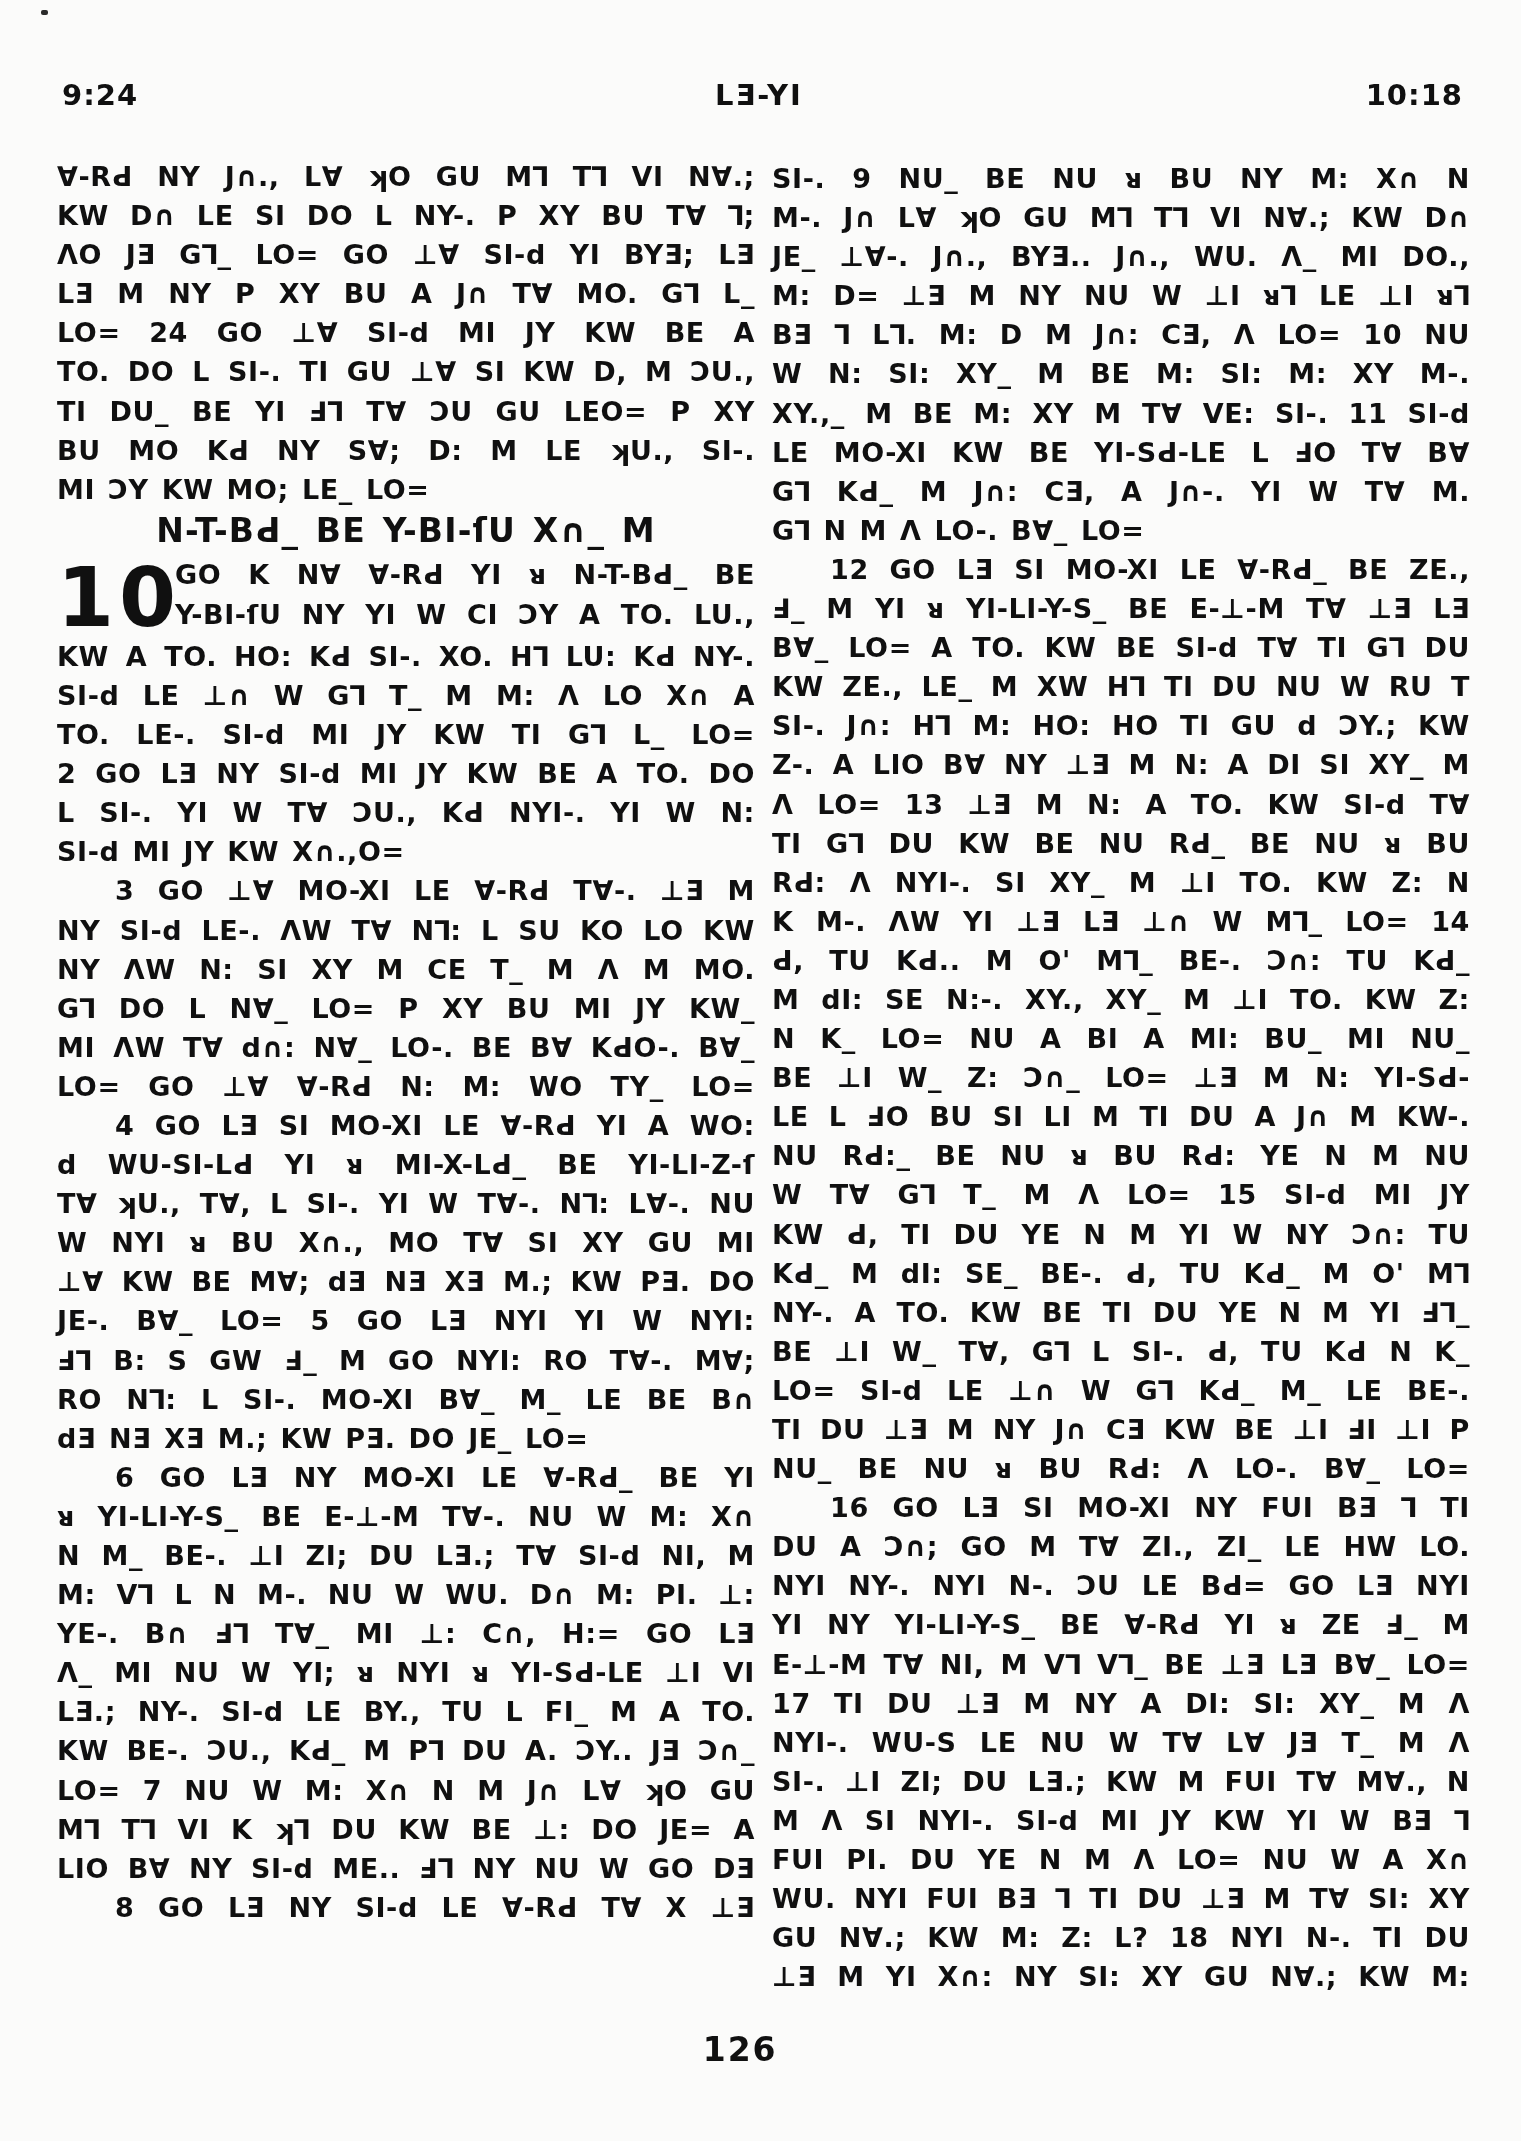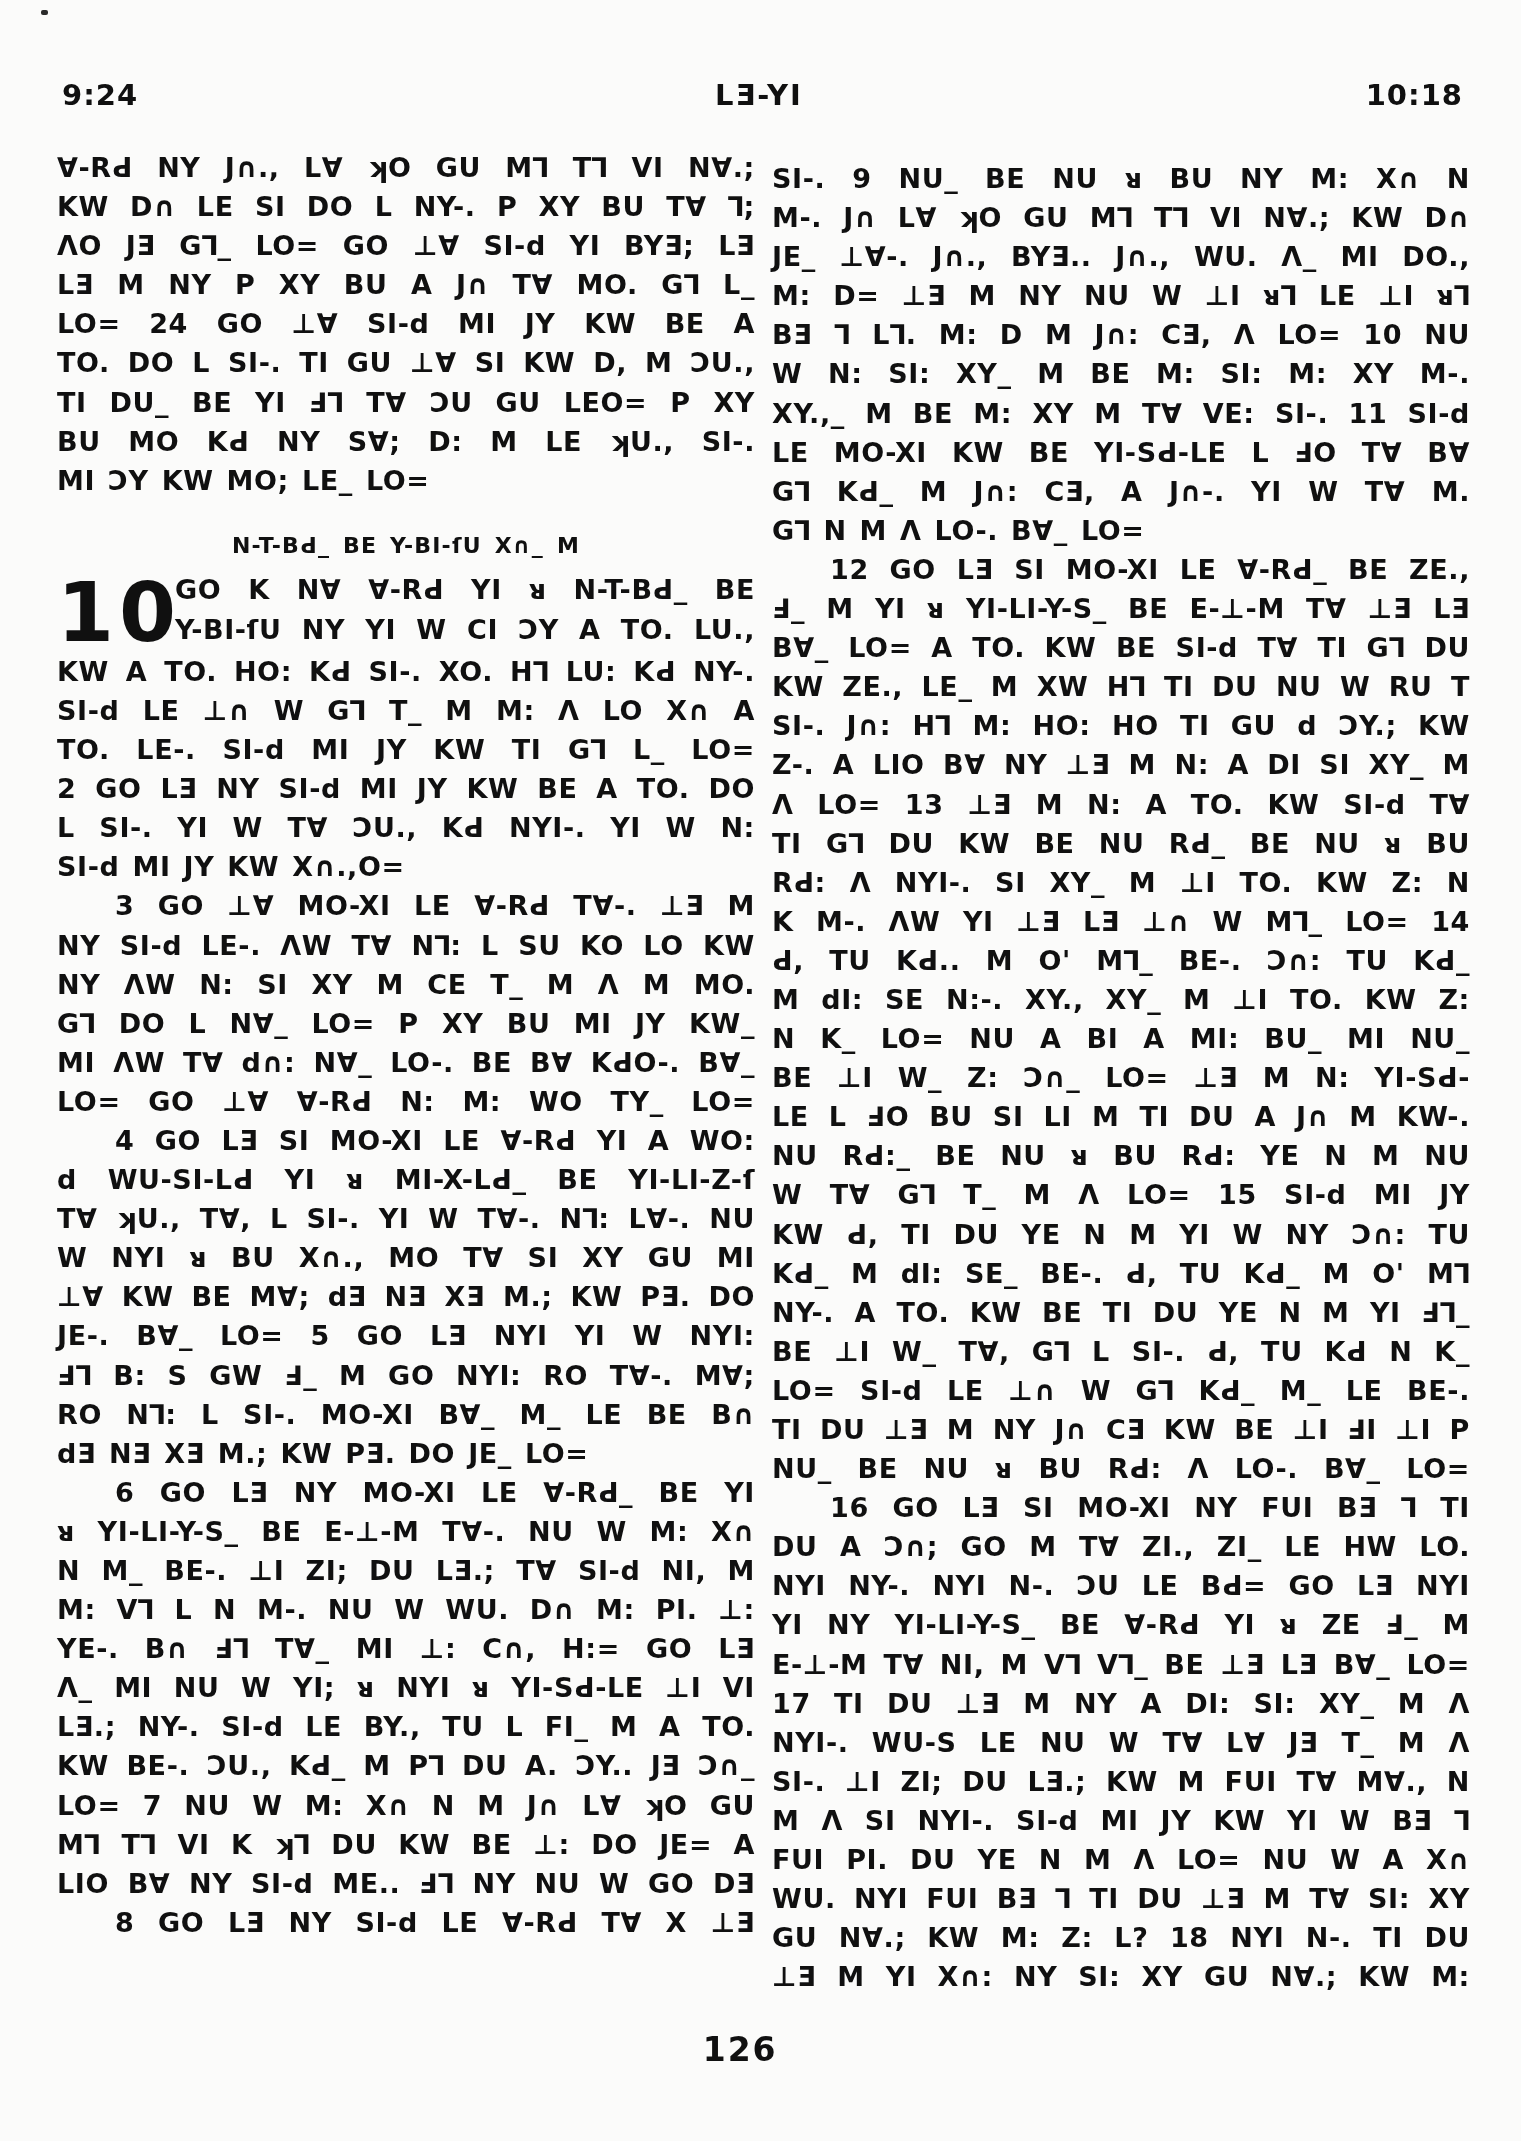--- a/index.html
+++ b/index.html
@@ -16,37 +16,37 @@
     background:#2a2a2a;border-radius:2px;
   }
   .page-header{
     position:absolute;top:78px;left:62px;right:58px;height:36px;
     font-weight:bold;font-size:29px;letter-spacing:1px;
   }
   .hdr-left{position:absolute;left:0;top:0;}
   .hdr-center{position:absolute;left:50%;transform:translateX(-54%);top:0;letter-spacing:2px;}
   .hdr-right{position:absolute;right:0;top:0;}
   .col{
-    position:absolute;top:148px;width:698px;
+    position:absolute;top:157px;width:698px;
   }
   .col-left{left:57px;}
   .col-right{left:772px;top:159px;}
   .line{
     height:39.1px;line-height:39.1px;
     font-size:27px;font-weight:bold;
     letter-spacing:0.6px;word-spacing:3px;
     text-align:justify;text-align-last:justify;
     white-space:nowrap;
   }
   .line.end{text-align-last:left;}
   .line.indent{text-indent:58px;}
   .heading{
     height:41px;line-height:44px;
-    font-size:22px;font-weight:bold;letter-spacing:1.2px;word-spacing:4px;
-    text-align:center;text-align-last:center;margin-top:24px;
+    font-size:33px;font-weight:bold;letter-spacing:1.2px;word-spacing:4px;
+    text-align:center;text-align-last:center;
   }
   .chapter{
     display:flex;align-items:flex-start;margin-top:5px;
   }
   .dropcap{
     width:118px;flex:0 0 118px;
     font-size:82px;line-height:78px;font-weight:bold;letter-spacing:5px;
     padding-top:4px;
   }
   .chapter-lines{flex:1;min-width:0;}

